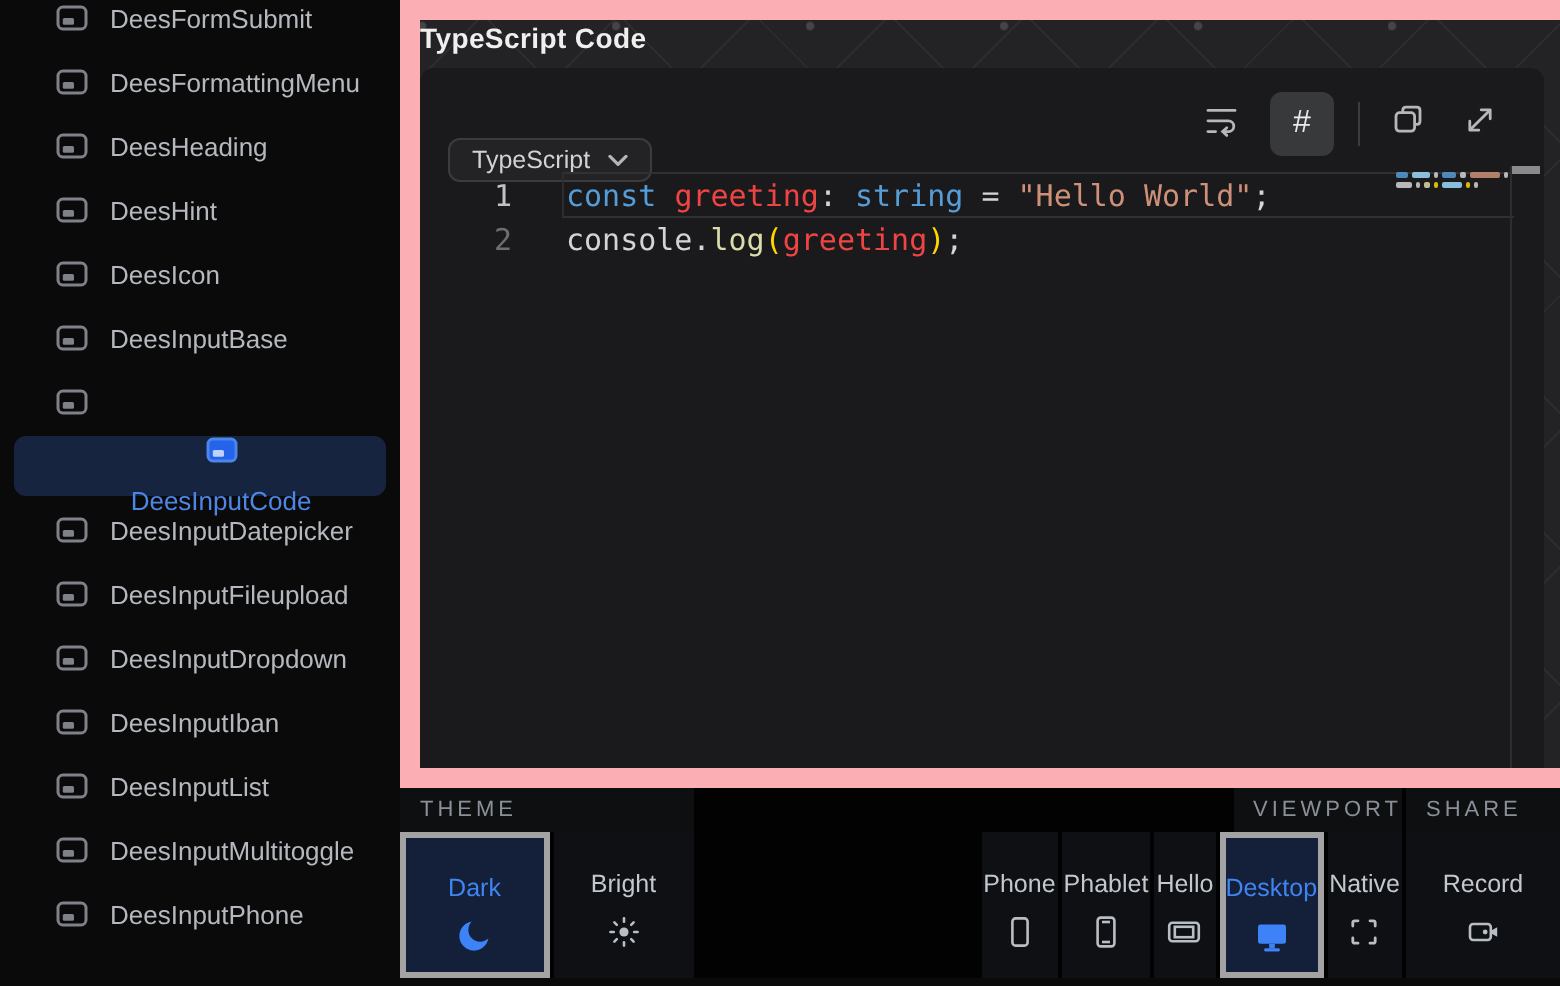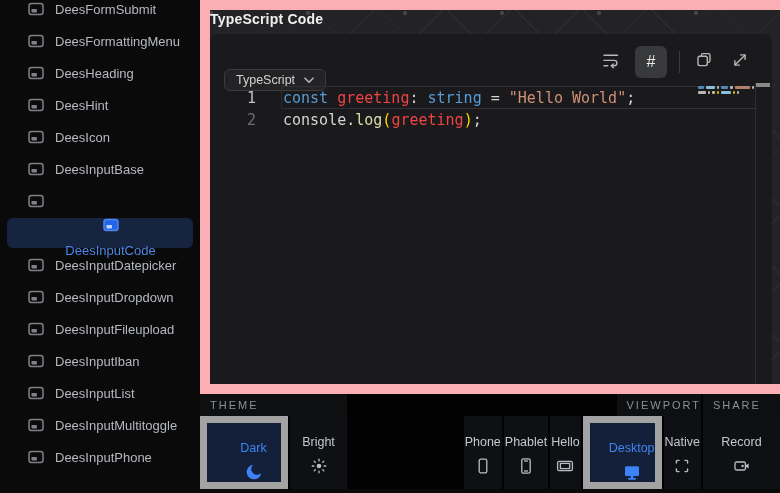--- a/index.html
+++ b/index.html
@@ -84,21 +84,21 @@
   .tb-head{
     height:22px;line-height:23px;background:#0e0f11;color:#8b9098;font-size:11px;
     letter-spacing:2px;padding-left:10px;
   }
   .tb-btns{flex:1;display:flex;gap:2px;}
   .tb-btn{
     flex:1;background:#0e1013;display:flex;flex-direction:column;align-items:center;
     padding-top:18px;gap:7px;cursor:pointer;border:1px solid transparent;
   }
   .tb-btn .blbl{font-size:12.5px;color:#c3c8ce;}
-  .tb-btn.selected{background:#141f39;border:7px solid #a3a3a3;padding-left:19px;}
+  .tb-btn.selected{background:#141f39;border:3px solid #a3a3a3;}
   .tb-btn.selected .blbl{color:#3f85f2;}
   .tb-btn svg{display:block;}
 </style>
 </head>
 <body>
 
 <div id="stage">
 
   <div id="sidebar">
     <div id="sidebar-list">
@@ -182,30 +182,30 @@
           </span>
           <span class="lbl">DeesInputDatepicker</span>
         </div>
         <div class="side-item">
           <span>
             <svg class="comp-icon" width="16" height="14" viewBox="0 0 16 14">
       <rect x="1" y="1.5" width="14" height="11" rx="2.5" fill="none" stroke="#7e8288" stroke-width="1.5"></rect>
       <rect x="3.4" y="7" width="5.6" height="3.4" rx="0.8" fill="#7e8288"></rect>
             </svg>
           </span>
+          <span class="lbl">DeesInputFileupload</span>
+        </div>
+        <div class="side-item">
+          <span>
+            <svg class="comp-icon" width="16" height="14" viewBox="0 0 16 14">
+      <rect x="1" y="1.5" width="14" height="11" rx="2.5" fill="none" stroke="#7e8288" stroke-width="1.5"></rect>
+      <rect x="3.4" y="7" width="5.6" height="3.4" rx="0.8" fill="#7e8288"></rect>
+            </svg>
+          </span>
           <span class="lbl">DeesInputDropdown</span>
-        </div>
-        <div class="side-item">
-          <span>
-            <svg class="comp-icon" width="16" height="14" viewBox="0 0 16 14">
-      <rect x="1" y="1.5" width="14" height="11" rx="2.5" fill="none" stroke="#7e8288" stroke-width="1.5"></rect>
-      <rect x="3.4" y="7" width="5.6" height="3.4" rx="0.8" fill="#7e8288"></rect>
-            </svg>
-          </span>
-          <span class="lbl">DeesInputFileupload</span>
         </div>
         <div class="side-item">
           <span>
             <svg class="comp-icon" width="16" height="14" viewBox="0 0 16 14">
       <rect x="1" y="1.5" width="14" height="11" rx="2.5" fill="none" stroke="#7e8288" stroke-width="1.5"></rect>
       <rect x="3.4" y="7" width="5.6" height="3.4" rx="0.8" fill="#7e8288"></rect>
             </svg>
           </span>
           <span class="lbl">DeesInputIban</span>
         </div>

